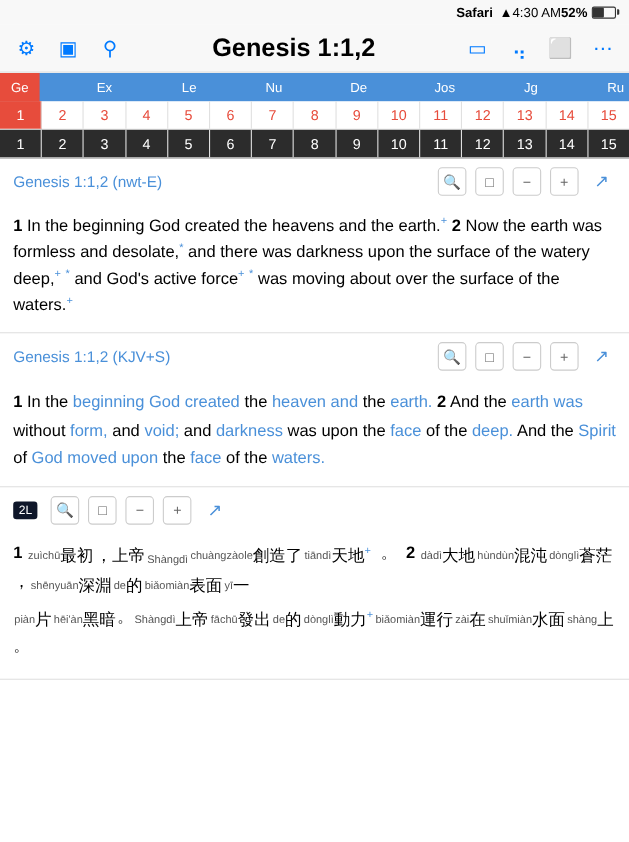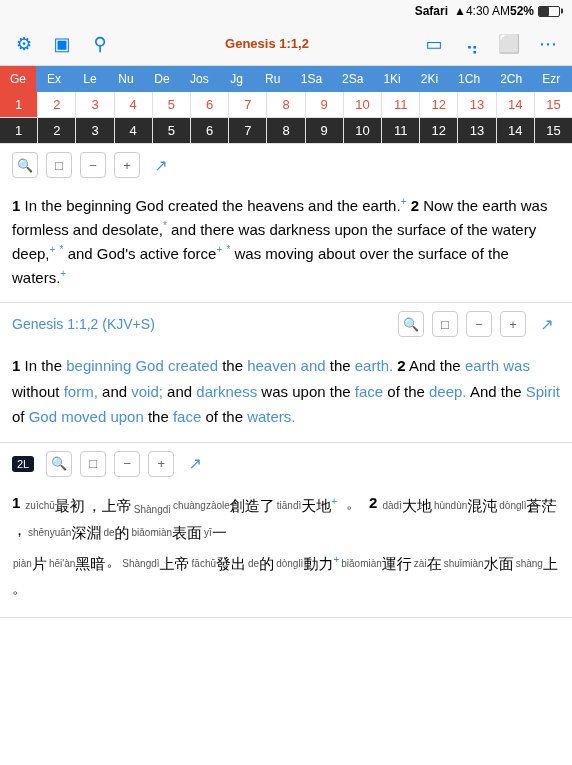--- a/index.html
+++ b/index.html
@@ -9,26 +9,26 @@
     .status-bar { display: flex; justify-content: flex-end; align-items: center; padding: 4px 12px; background: #f8f8f8; height: 22px; }
     .status-left { display: flex; align-items: center; gap: 6px; font-size: 12px; font-weight: 600; }
     .status-center { font-size: 12px; font-weight: 500; }
     .status-right { font-size: 12px; font-weight: 600; display: flex; align-items: center; gap: 4px; }
     .battery { display: inline-block; width: 22px; height: 11px; border: 1.5px solid #333; border-radius: 2px; position: relative; }
     .battery::after { content: ''; display: block; width: 2px; height: 5px; background: #333; position: absolute; right: -4px; top: 50%; transform: translateY(-50%); border-radius: 0 1px 1px 0; }
     .battery-fill { background: #333; height: 100%; width: 52%; border-radius: 1px; }
 
     
     .nav-bar { display: flex; align-items: center; justify-content: space-between; padding: 6px 12px; background: #f8f8f8; border-bottom: 1px solid #ddd; height: 44px; }
-    .nav-title { font-size: 13px; font-weight: 600; color: #c2410c; }
+    .nav-title { font-size: 23px; font-weight: 600; color: #000000; }
     .nav-icons { display: flex; gap: 14px; align-items: center; }
     .nav-icon { width: 24px; height: 24px; display: flex; align-items: center; justify-content: center; color: #007aff; font-size: 18px; cursor: pointer; }
 
     
-    .book-tabs { display: flex; overflow-x: auto; background: #4a90d9; scrollbar-width: none; }
+    .book-tabs { display: flex; overflow-x: auto; background: #4a90d9; scrollbar-width: none; gap: 41px; }
     .book-tabs::-webkit-scrollbar { display: none; }
     .book-tab { flex: 0 0 auto; padding: 6px 10px; color: #fff; font-size: 12px; font-weight: 500; text-align: center; min-width: 36px; cursor: pointer; white-space: nowrap; }
     .book-tab.active { background: #e74c3c; }
     .chapter-row { display: flex; border-bottom: 1px solid #e0e0e0; }
     .chapter-row.red-row { background: #fff; }
     .chapter-row.dark-row { background: #2c2c2c; }
     .chapter-cell { flex: 1; text-align: center; padding: 5px 2px; font-size: 13px; font-weight: 500; cursor: pointer; border-right: 1px solid #e0e0e0; }
     .chapter-cell:last-child { border-right: none; }
     .red-row .chapter-cell { color: #e74c3c; }
     .red-row .chapter-cell.active { background: #e74c3c; color: #fff; }
@@ -140,20 +140,21 @@
   <div class="chapter-cell">10</div>
   <div class="chapter-cell">11</div>
   <div class="chapter-cell">12</div>
   <div class="chapter-cell">13</div>
   <div class="chapter-cell">14</div>
   <div class="chapter-cell">15</div>
 </div>
 
 <div class="section">
   <div class="section-header">
+    <span class="section-title">Genesis 1:1,2 (nwt-E)</span>
     <div class="section-icons">
       <div class="section-icon">🔍</div>
       <div class="section-icon">□</div>
       <div class="section-icon">−</div>
       <div class="section-icon">+</div>
       <div class="section-icon expand-icon">↗</div>
     </div>
   </div>
   <div class="section-content">
     <b>1</b> In the beginning God created the heavens and the earth.<span class="sup">+</span> <b>2</b> Now the earth was formless and desolate,<span class="sup">*</span> and there was darkness upon the surface of the watery deep,<span class="sup">+</span> <span class="sup">*</span> and God's active force<span class="sup">+</span> <span class="sup">*</span> was moving about over the surface of the waters.<span class="sup">+</span>

